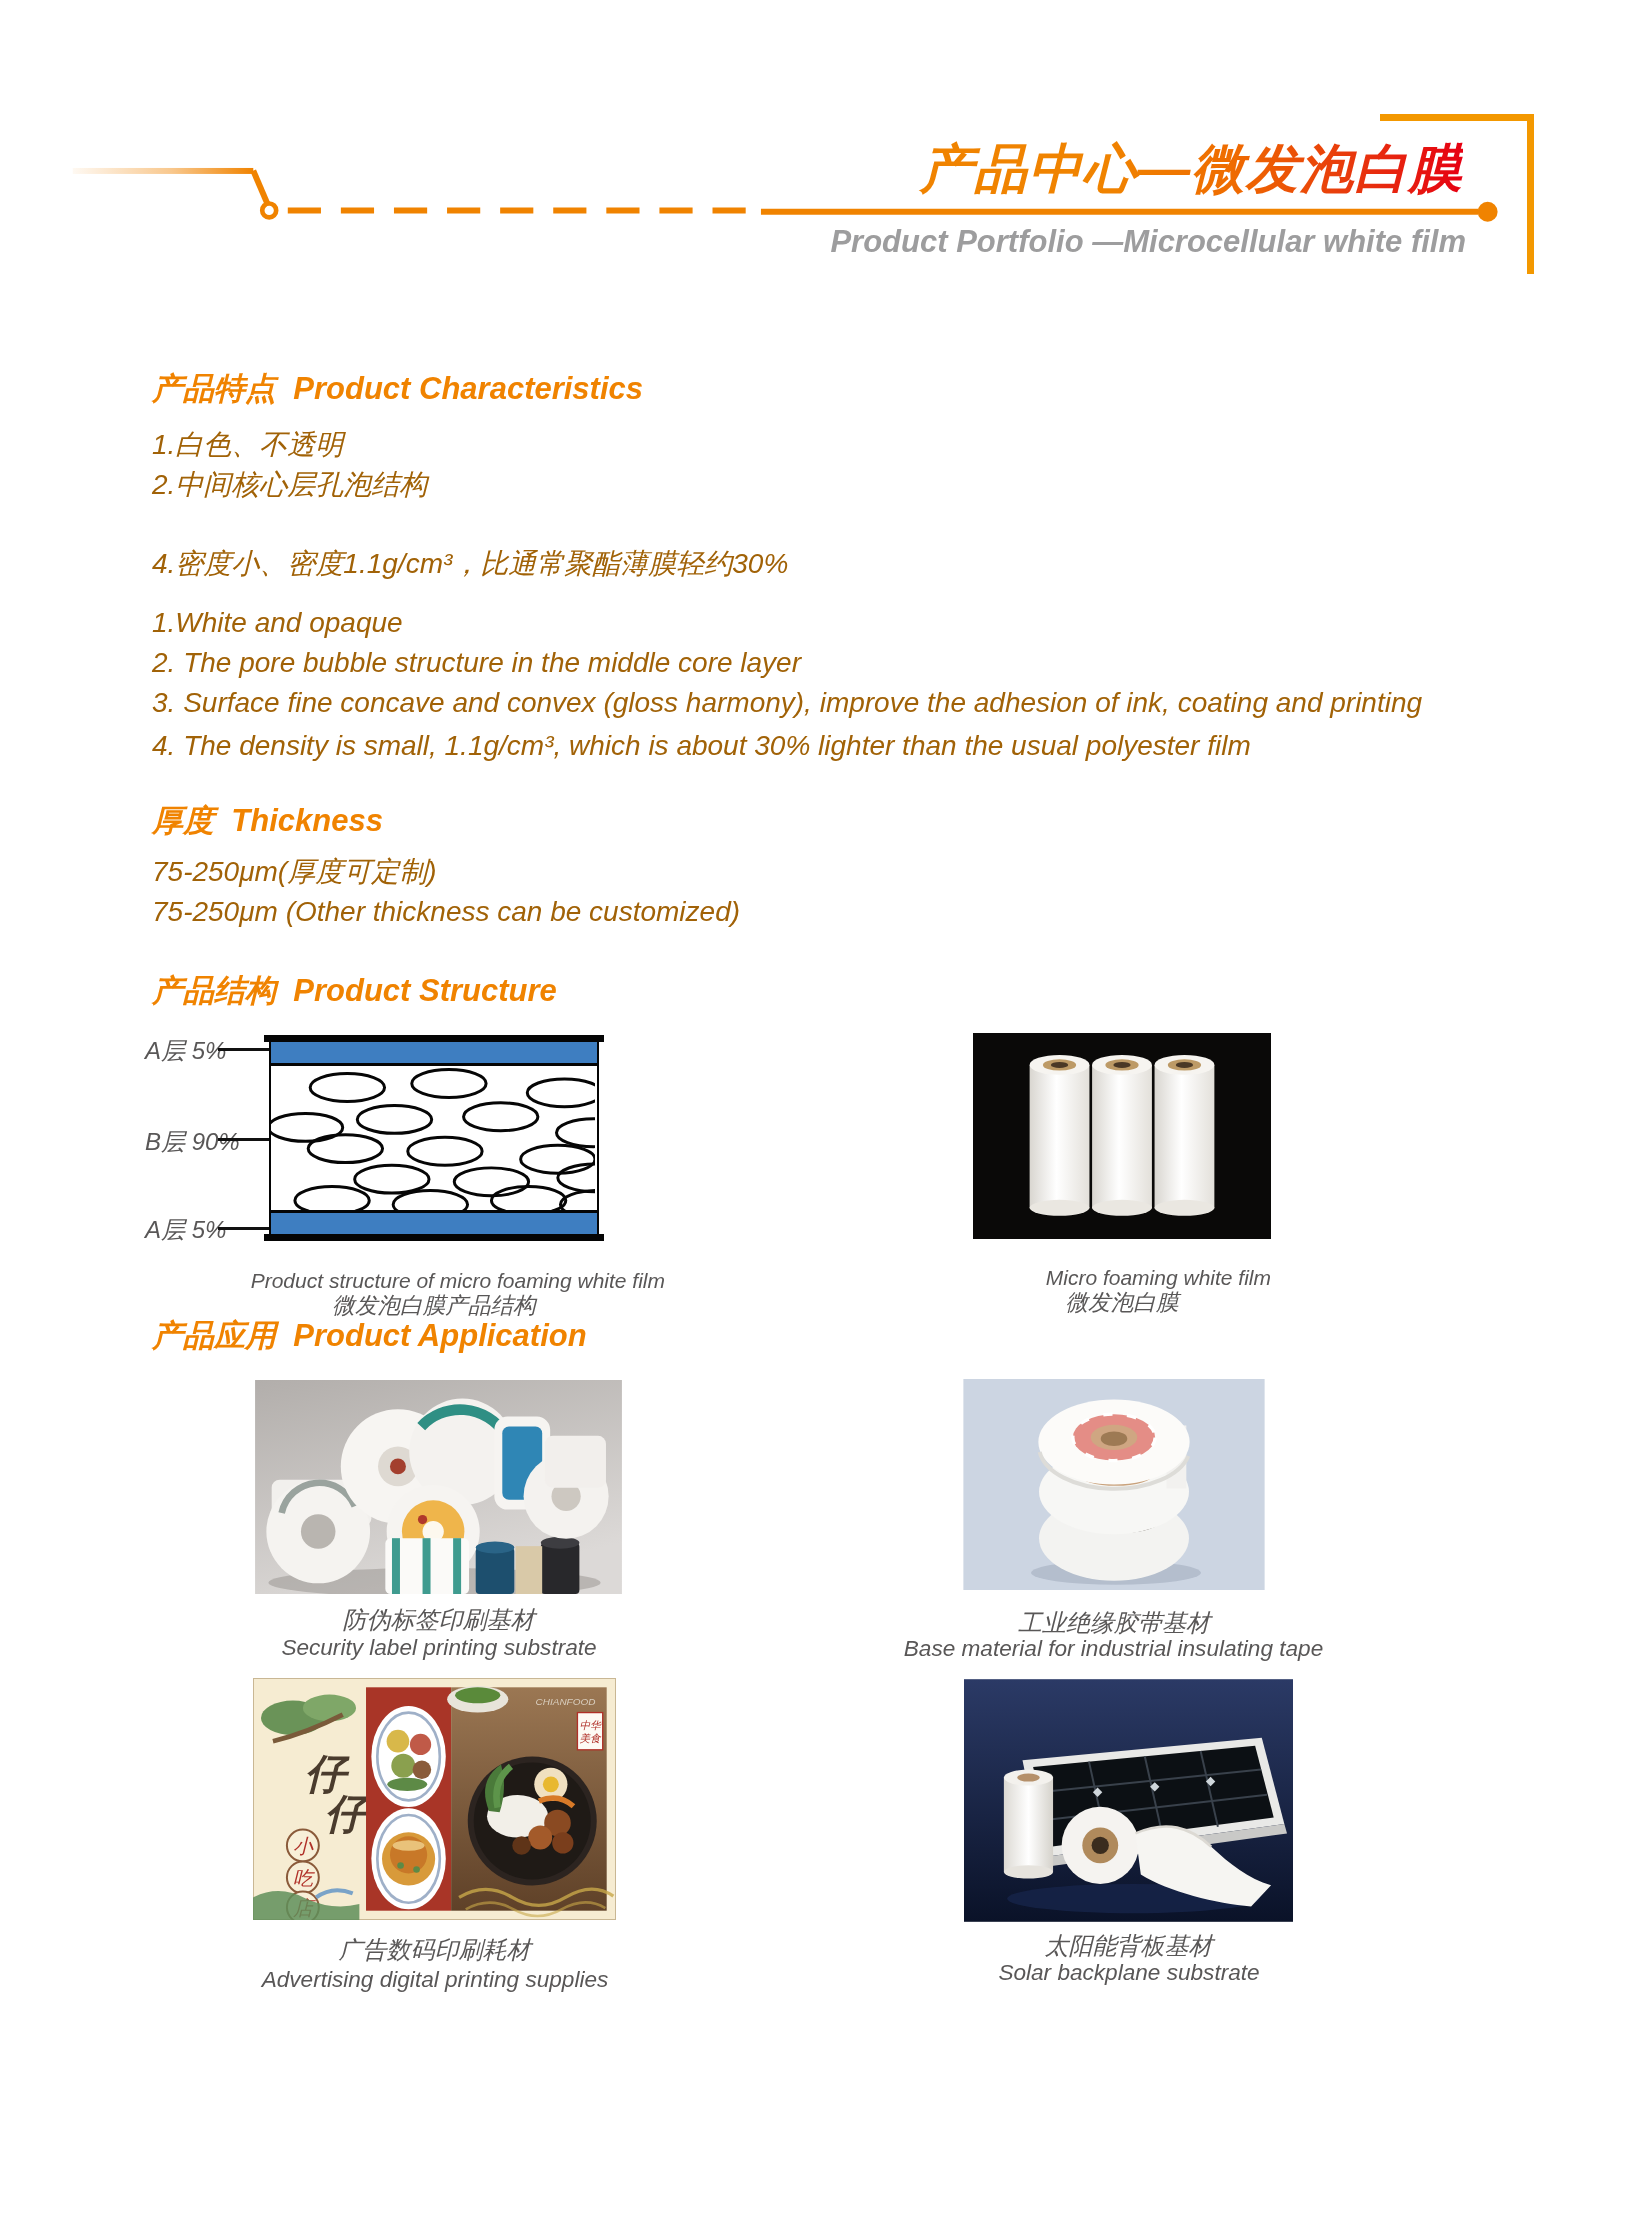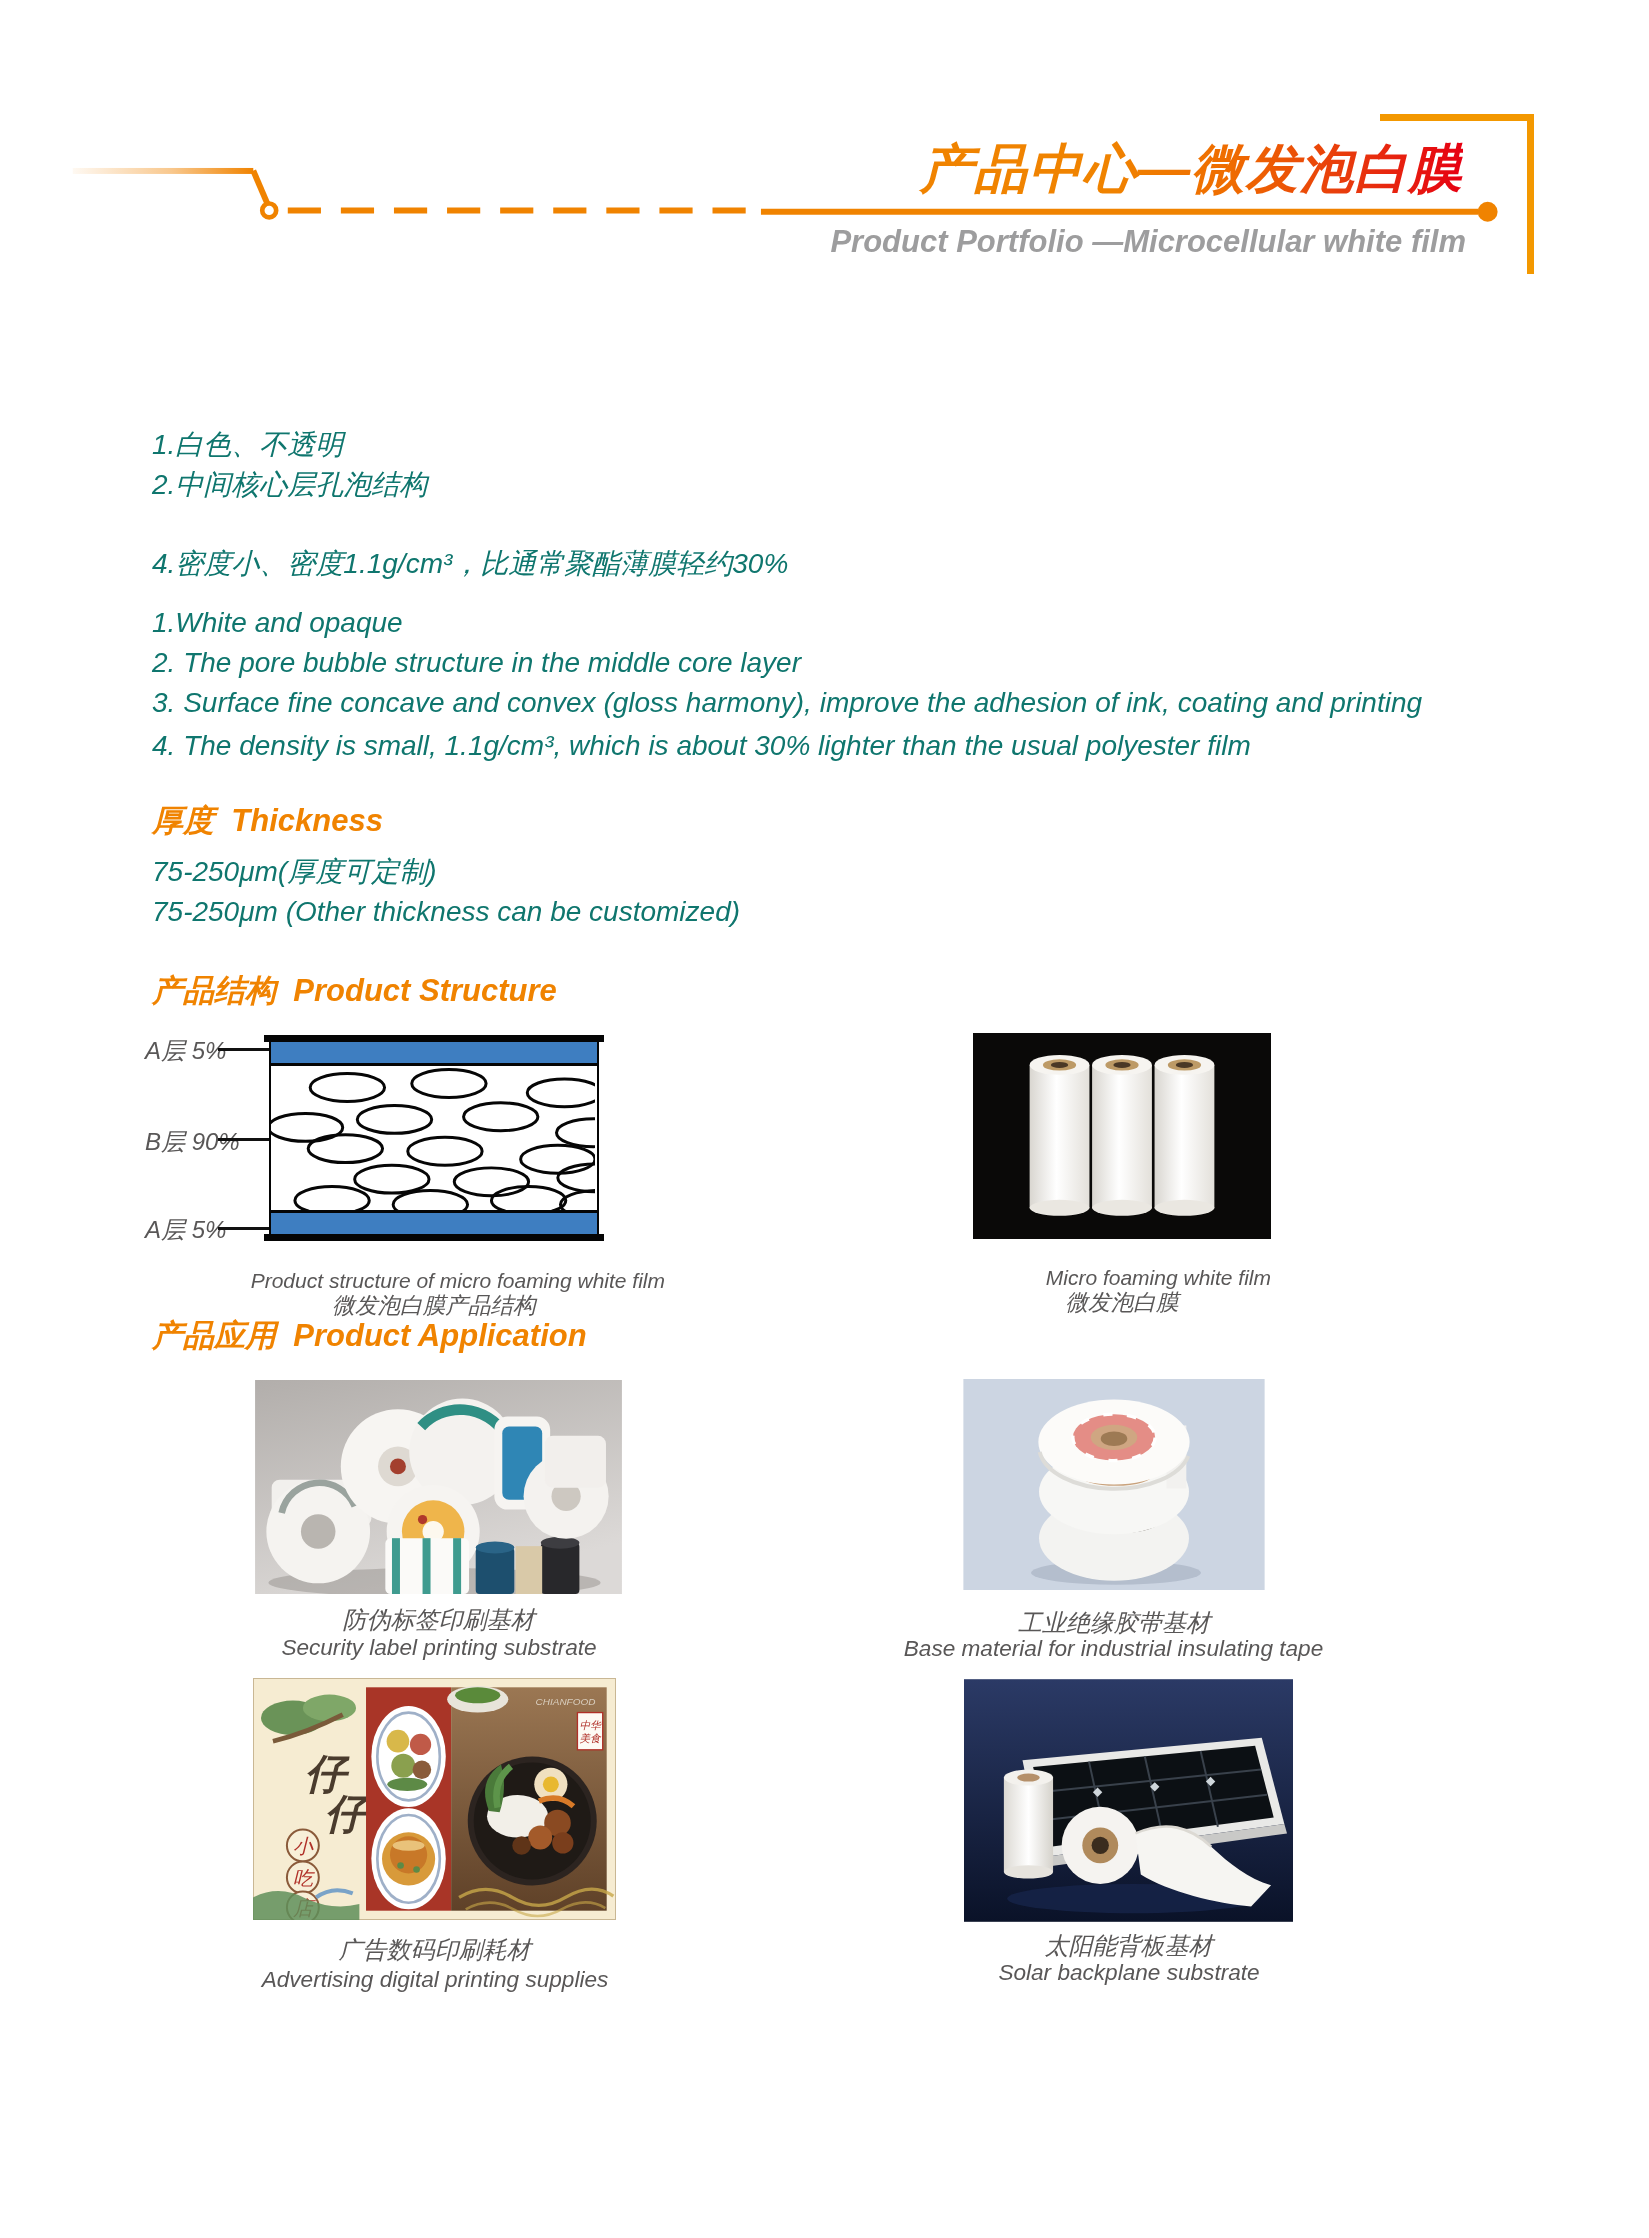--- a/index.html
+++ b/index.html
@@ -19,21 +19,21 @@
   #header-lines{left:66px;top:160px;width:1443px;height:73px;}
 
   
   .sec-head{font-size:31px;font-weight:800;color:#F08300;line-height:36px;white-space:nowrap;}
   .sec-head .zh{margin-right:17.3px;}
   #head-char{left:152px;top:371px;}
   #head-thick{left:152px;top:803px;}
   #head-struct{left:152px;top:973px;}
   #head-app{left:152px;top:1318px;}
 
-  .body-line{font-size:28px;color:#0f766e;line-height:32px;white-space:nowrap;}
+  .body-line{font-size:28px;color:#a16207;line-height:32px;white-space:nowrap;}
   #zh1{left:152px;top:429px;} #zh2{left:152px;top:469px;}
   #zh3{left:152px;top:508px;} #zh4{left:152px;top:548px;}
   #en1{left:152px;top:607px;} #en2{left:152px;top:647px;}
   #en3{left:152px;top:687px;} #en4{left:152px;top:730px;}
   #tk1{left:152px;top:856px;} #tk2{left:152px;top:896px;}
 
   
   .layer-label{font-size:24px;color:#595757;white-space:nowrap;}
   #lab-a1{left:145px;top:1035px;} #lab-b{left:145px;top:1126px;} #lab-a2{left:145px;top:1214px;}
   .lead-line{height:3.3px;background:#111;}
@@ -91,20 +91,23 @@
     <path d="M 280 16 L 303 70" stroke="#F08300" stroke-width="9" fill="none"></path>
     <circle cx="304" cy="76" r="10.5" fill="#ffffff" stroke="#F08300" stroke-width="7"></circle>
     <line x1="332" y1="76" x2="1035" y2="76" stroke="#F08300" stroke-width="9" stroke-dasharray="50 30"></line>
     <line x1="1045" y1="78" x2="2126" y2="78" stroke="#F08300" stroke-width="9"></line>
     <circle cx="2140" cy="78" r="15" fill="#F08300"></circle>
   </svg>
 
   <div class="abs" id="page-title">产品中心—微发泡白膜</div>
   <div class="abs" id="page-subtitle">Product Portfolio —Microcellular white film</div>
 
+  <div class="abs sec-head" id="head-char">
+    <span class="zh">产品特点</span><span class="en">Product Characteristics</span>
+  </div>
   <div class="abs body-line" id="zh1">1.白色、不透明</div>
   <div class="abs body-line" id="zh2">2.中间核心层孔泡结构</div>
   <div class="abs body-line" id="zh4">4.密度小、密度1.1g/cm³，比通常聚酯薄膜轻约30%</div>
   <div class="abs body-line" id="en1">1.White and opaque</div>
   <div class="abs body-line" id="en2">2. The pore bubble structure in the middle core layer</div>
   <div class="abs body-line" id="en3">3. Surface fine concave and convex (gloss harmony), improve the adhesion of ink, coating and printing</div>
   <div class="abs body-line" id="en4">4. The density is small, 1.1g/cm³, which is about 30% lighter than the usual polyester film</div>
 
   <div class="abs sec-head" id="head-thick">
     <span class="zh">厚度</span><span class="en">Thickness</span>

